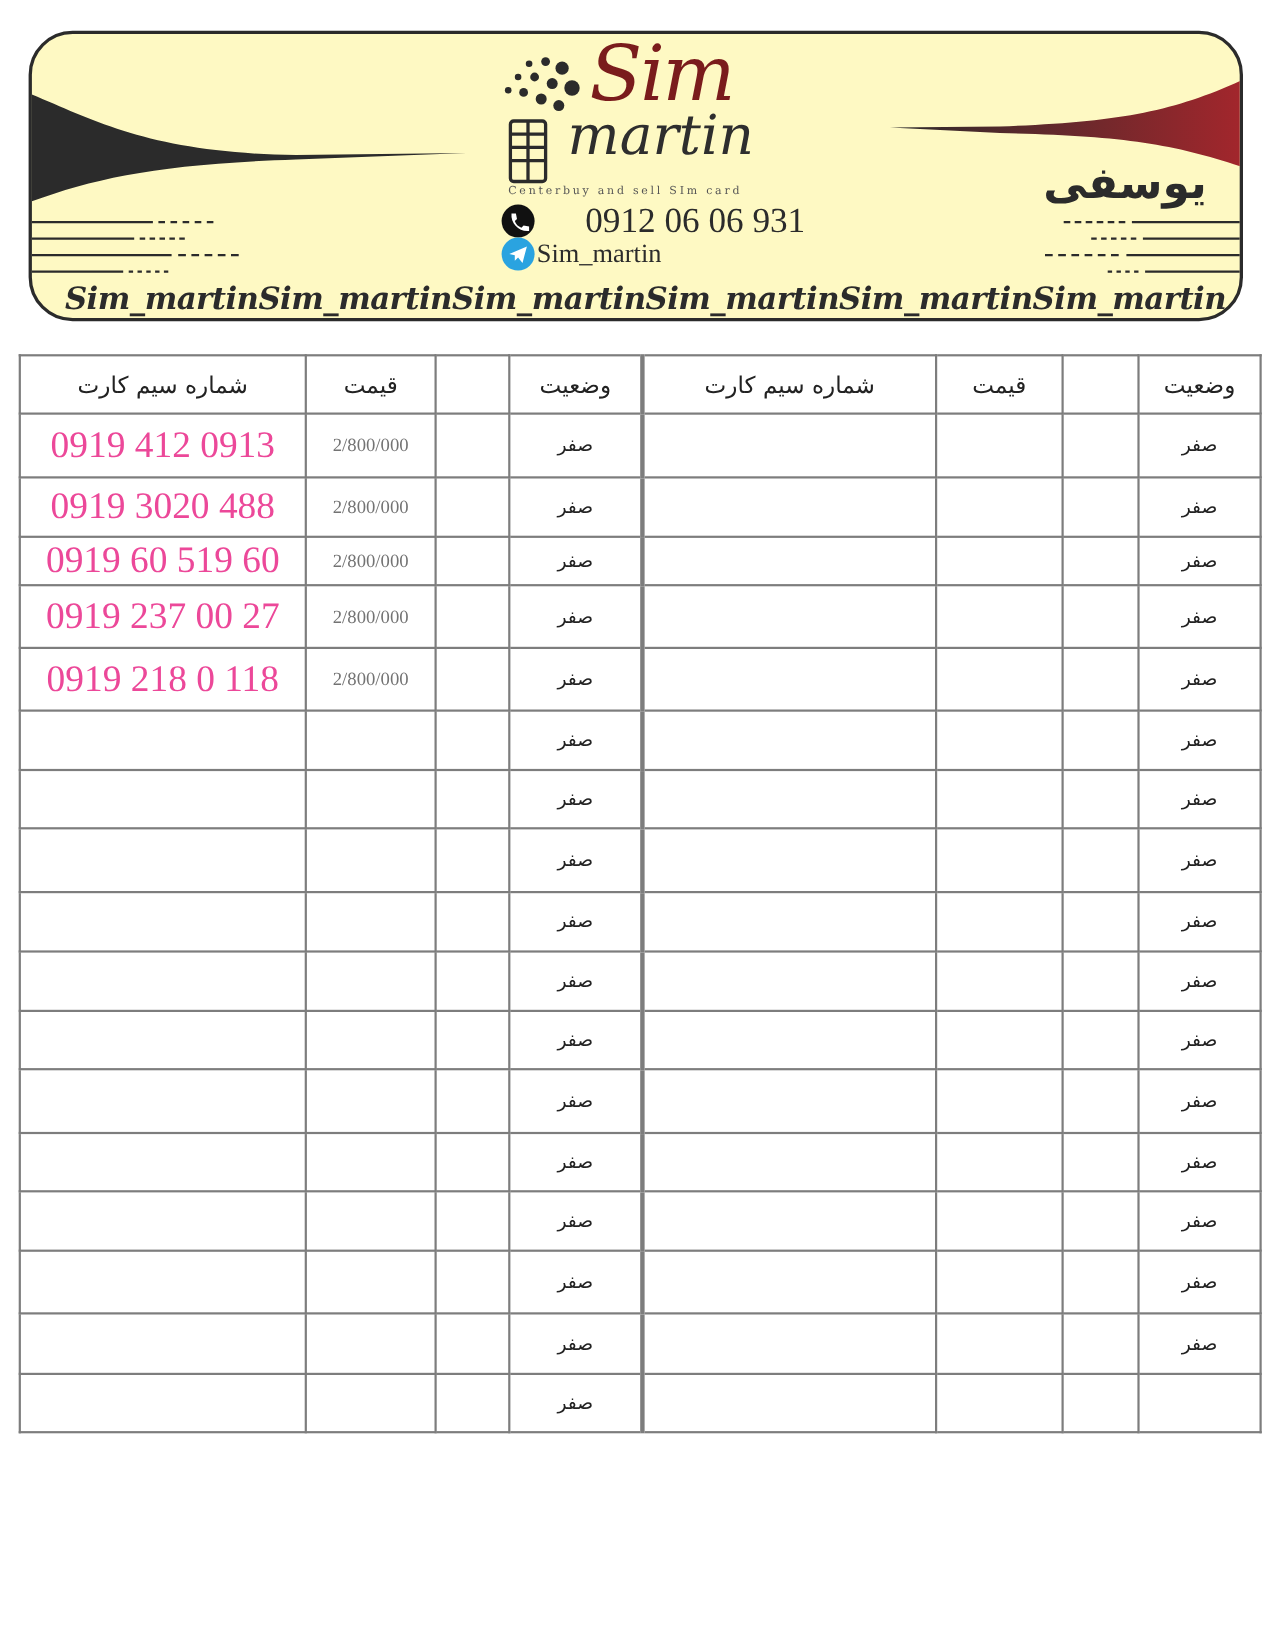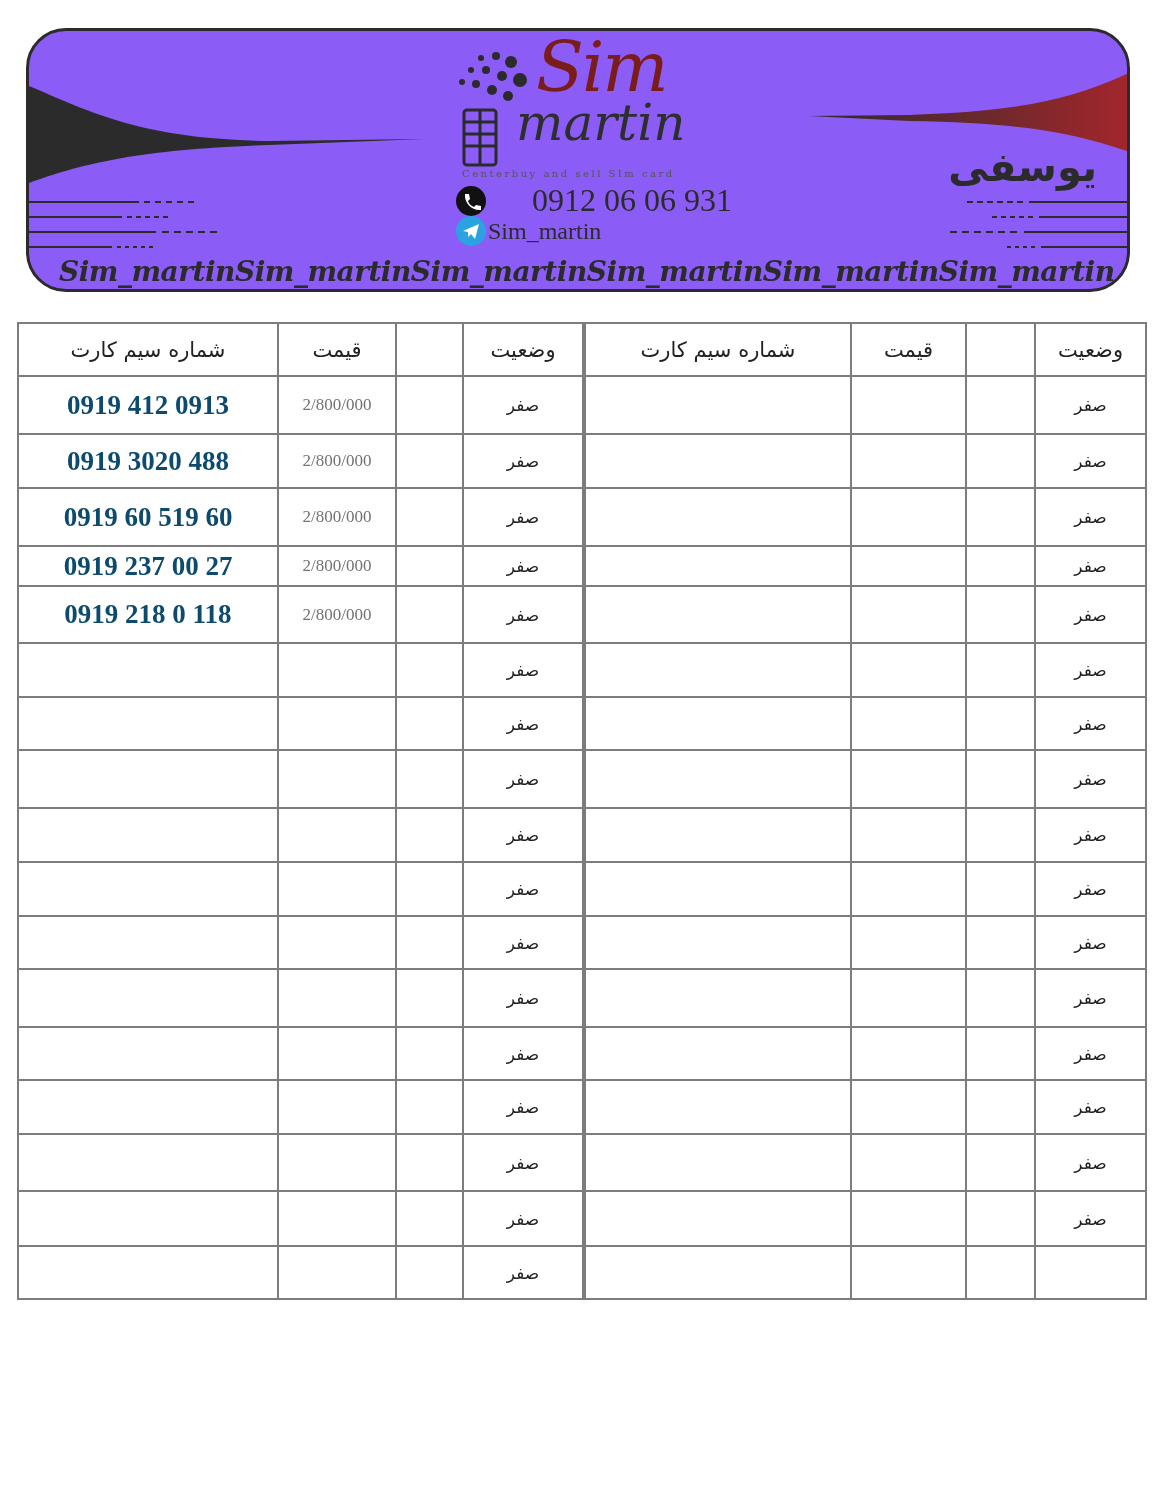--- a/index.html
+++ b/index.html
@@ -1,34 +1,34 @@
 <!DOCTYPE html>
 <html><head>
 <meta charset="utf-8">
 <style>
   html,body{margin:0;padding:0;background:#fff;}
   body{width:1164px;height:1500px;position:relative;overflow:hidden;font-family:"DejaVu Sans",sans-serif;color:#222;}
-  .card{position:absolute;left:26px;top:28px;width:1104px;height:264px;border:3px solid #2b2b2b;border-radius:40px;box-sizing:border-box;overflow:hidden;background:#8b5cf6;}
+  .card{position:absolute;left:26px;top:28px;width:1104px;height:264px;border:3px solid #2b2b2b;border-radius:40px;box-sizing:border-box;overflow:hidden;background:#fef9c3;}
   .swoosh{position:absolute;top:0;left:0;}
   .logo{position:absolute;left:456px;top:40px;width:255px;}
   .logo-sim{position:absolute;left:80px;top:-8px;font-family:"DejaVu Serif",serif;font-style:italic;font-size:70px;line-height:70px;color:#7a1c1c;letter-spacing:-2px;}
   .logo-martin{position:absolute;left:60px;top:58px;font-family:"DejaVu Serif",serif;font-style:italic;font-size:50px;line-height:50px;color:#2e2e2e;}
   .tagline{position:absolute;left:6px;top:128px;font-family:"DejaVu Serif",serif;font-size:10px;letter-spacing:2.5px;color:#555;white-space:nowrap;}
   .phone{position:absolute;left:0;top:142px;font-family:"Liberation Serif",serif;font-size:32px;color:#2b2b2b;white-space:nowrap;display:flex;align-items:center;gap:44px;}
   .tg{position:absolute;left:0;top:176px;font-family:"Liberation Serif",serif;font-size:24px;color:#2b2b2b;white-space:nowrap;display:flex;align-items:center;}
   .ic{display:inline-block;width:30px;height:30px;border-radius:50%;margin-right:2px;position:relative;flex:none;}
   .ic.ph{background:#111;}
   .ic.tgi{background:#2aa3e0;}
   .name{position:absolute;right:30px;top:113px;font-family:"DejaVu Sans",sans-serif;font-size:40px;font-weight:bold;color:#2b2b2b;direction:rtl;}
   .repeat{position:absolute;left:30px;top:224px;font-family:"DejaVu Serif",serif;font-style:italic;font-weight:bold;font-size:28px;color:#2b2b2b;white-space:nowrap;letter-spacing:-0.5px;}
   table.grid{position:absolute;left:17px;top:322px;border-collapse:collapse;table-layout:fixed;}
   table.grid td{border:2px solid #7d7d7d;padding:0;text-align:center;vertical-align:middle;overflow:hidden;white-space:nowrap;}
   table.grid td.sep{border-left:4px solid #7d7d7d;}
   .hdr{font-size:21px;direction:rtl;color:#222;margin-left:20px;}
-  .num{font-family:"Liberation Serif",serif;font-size:27px;color:#0c4a6e;font-weight:bold;}
+  .num{font-family:"Liberation Serif",serif;font-size:34px;color:#ec4899;}
   .price{font-family:"Liberation Serif",serif;font-size:17px;color:#737373;}
   .st{font-size:17px;direction:rtl;color:#222;}
 </style>
 </head>
 <body>
 
 <div class="card">
   <svg class="swoosh" width="1104" height="264">
     <defs>
       <linearGradient id="rg" x1="0" x2="1">
@@ -140,31 +140,31 @@
       <tr style="height: 54px; margin-top: 48px;">
         <td class="num">0919 3020 488</td>
         <td class="price">2/800/000</td>
         <td></td>
         <td class="st">صفر</td>
         <td class="num sep"></td>
         <td class="price"></td>
         <td></td>
         <td class="st">صفر</td>
       </tr>
-      <tr style="height: 58px; padding-left: 20px;">
+      <tr style="height: 44px; padding-left: 20px;">
         <td class="num">0919 60 519 60</td>
         <td class="price">2/800/000</td>
         <td></td>
         <td class="st">صفر</td>
         <td class="num sep"></td>
         <td class="price"></td>
         <td></td>
         <td class="st">صفر</td>
       </tr>
-      <tr style="height: 40px;">
+      <tr style="height: 57px;">
         <td class="num">0919 237 00 27</td>
         <td class="price">2/800/000</td>
         <td></td>
         <td class="st">صفر</td>
         <td class="num sep"></td>
         <td class="price"></td>
         <td></td>
         <td class="st">صفر</td>
       </tr>
       <tr style="height: 57px;">

